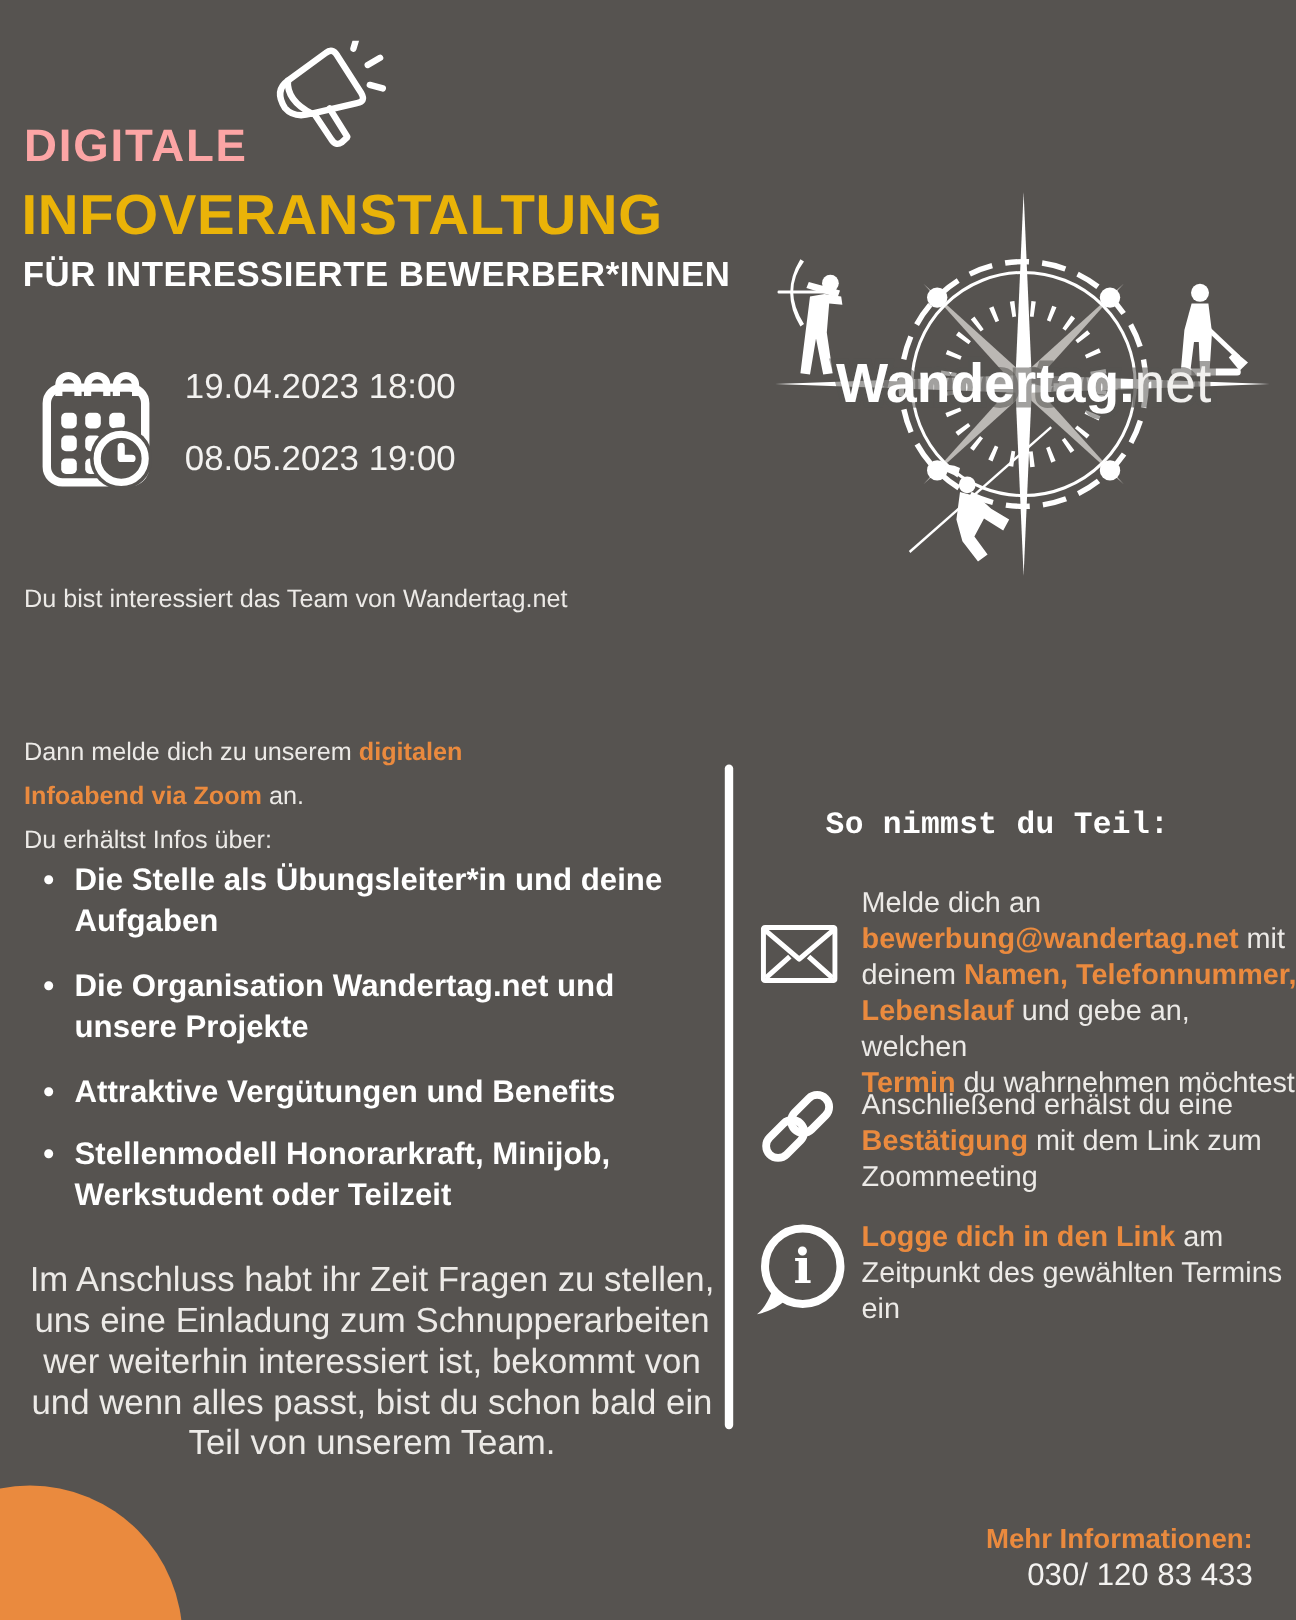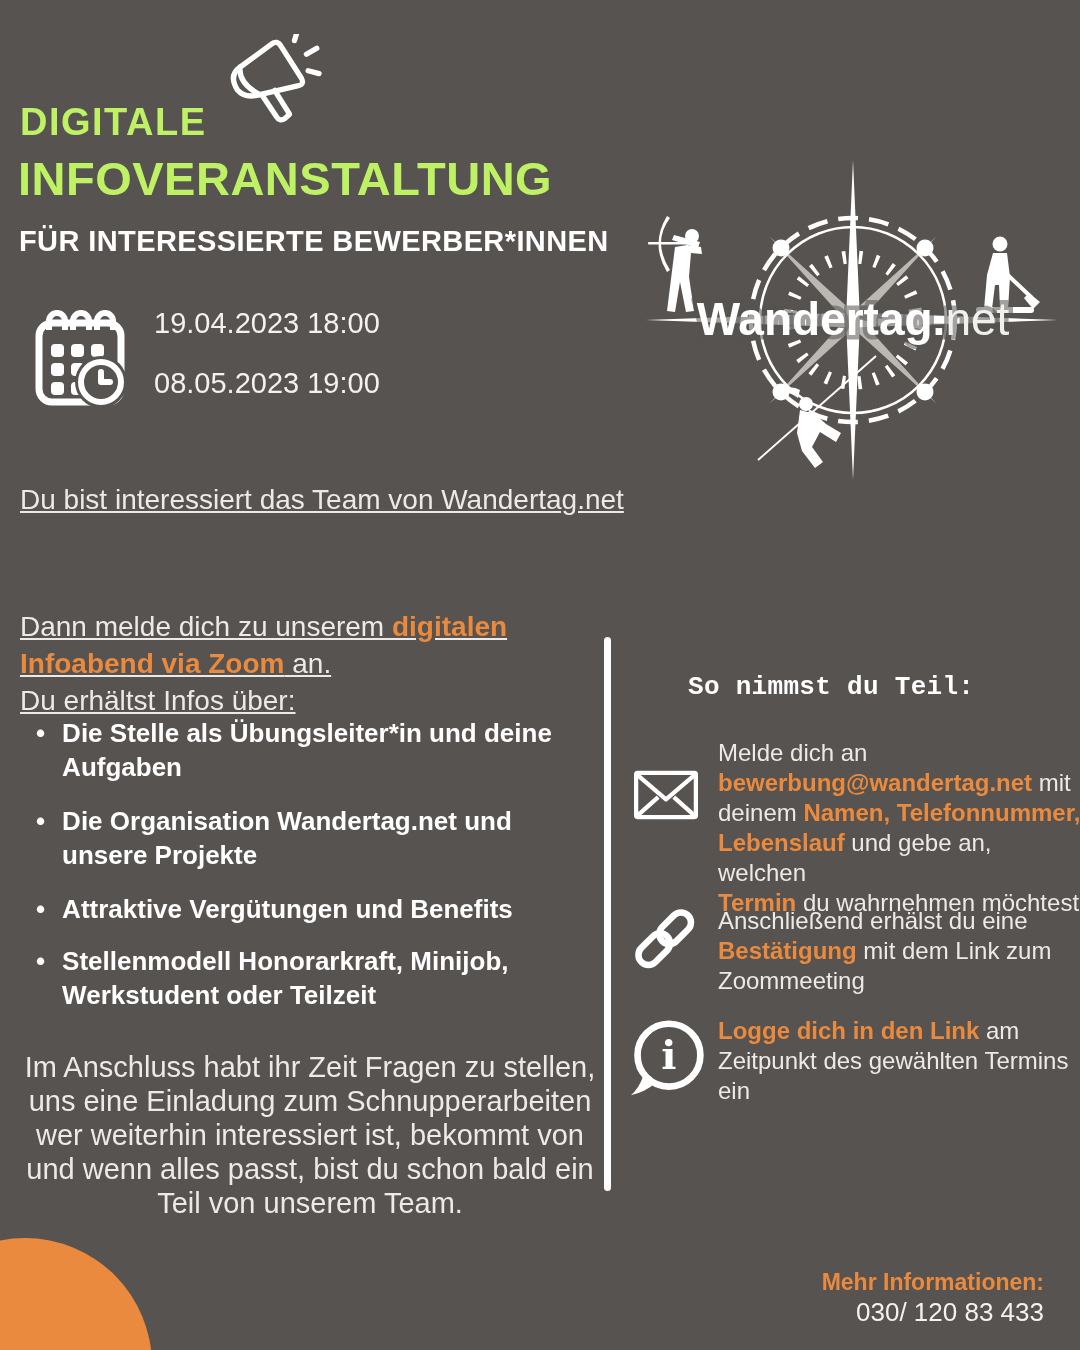--- a/index.html
+++ b/index.html
@@ -4,25 +4,25 @@
 <style>
   html,body{margin:0;padding:0;background:#2e2d2b;}
   .page{
     position:relative;width:1080px;height:1350px;overflow:hidden;
     background:#565350;
     font-family:"Liberation Sans",sans-serif;
   }
   .abs{position:absolute;}
   .hl{color:#EA8A3E;font-weight:bold;}
   .line{display:block;}
-  .h1{font-size:38px;font-weight:800;color:#bef264;letter-spacing:1.5px;}
-  .h2{font-size:47px;font-weight:800;color:#bef264;letter-spacing:0.5px;}
-  .h3{font-size:29px;font-weight:800;color:#ffffff;letter-spacing:0.4px;margin-top:12px;}
+  .h1{font-size:38px;font-weight:800;color:#fca5a5;letter-spacing:1.5px;}
+  .h2{font-size:47px;font-weight:800;color:#eab308;letter-spacing:0.5px;}
+  .h3{font-size:29px;font-weight:800;color:#ffffff;letter-spacing:0.4px;}
   .date{font-size:29px;color:#F3F2F0;}
-  .body-text{font-size:28px;line-height:37px;color:#ECEAE7;text-decoration:underline;}
+  .body-text{font-size:21px;line-height:37px;color:#ECEAE7;}
   .bullets{width:566px;}
   .bullet-item{
     display:flex;gap:17px;font-size:26px;line-height:34px;
     font-weight:bold;color:#ffffff;
   }
   .bullet-item::before{content:"•";flex:0 0 auto;}
   .bullet-item .l2:empty{display:none;}
   .mb20{margin-bottom:20px;} .mb18{margin-bottom:18px;}
   .closing{width:600px;font-size:29px;line-height:34px;color:#ECEAE7;text-align:center;}
   .divider{width:7px;height:554px;background:#ffffff;border-radius:4px;}

